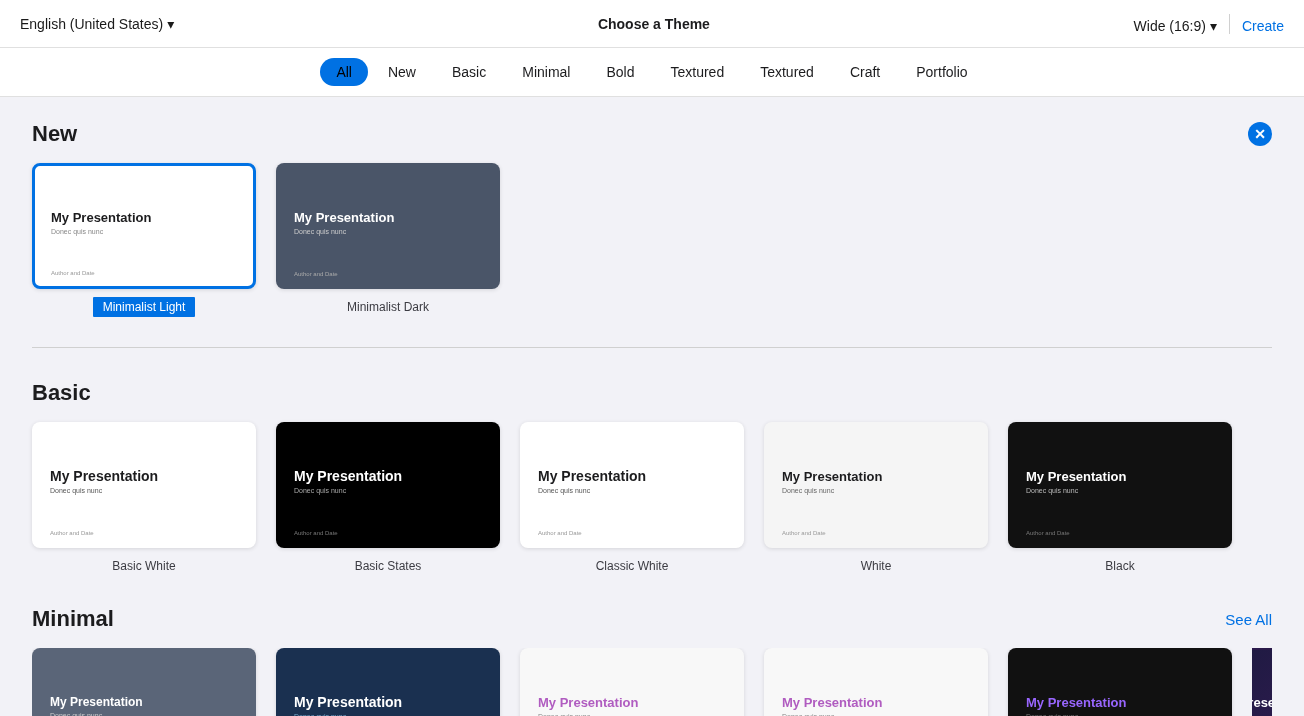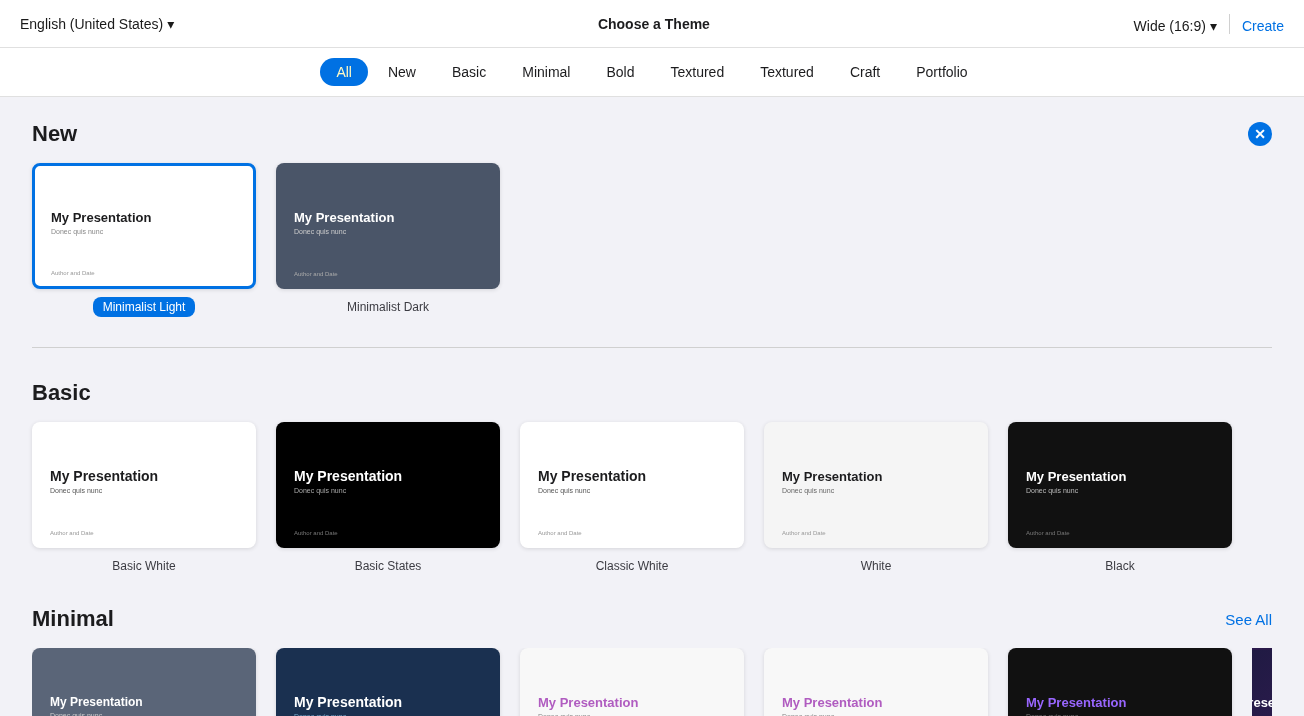--- a/index.html
+++ b/index.html
@@ -78,21 +78,21 @@
       border-radius: 20px;
       font-size: 14px;
       font-weight: 500;
       color: #1c1c1e;
       cursor: pointer;
       border: none;
       background: transparent;
     }
     .tab.active {
       background: #0071e3;
-      color: #fef9c3;
+      color: #000000;
     }
 
     
     .content {
       padding: 24px 32px;
       background: #f2f2f7;
     }
 
     
     .section {
@@ -159,21 +159,21 @@
     .theme-label {
       font-size: 12px;
       color: #3c3c43;
     }
     .theme-label-badge {
       background: #0071e3;
       color: #fff;
       font-size: 12px;
       font-weight: 500;
       padding: 3px 10px;
-      border-radius: 8px;
+      border-radius: 1px;
     }
 
     
     .slide-title {
       font-size: 13px;
       font-weight: 600;
       margin-bottom: 3px;
     }
     .slide-sub {
       font-size: 7px;

